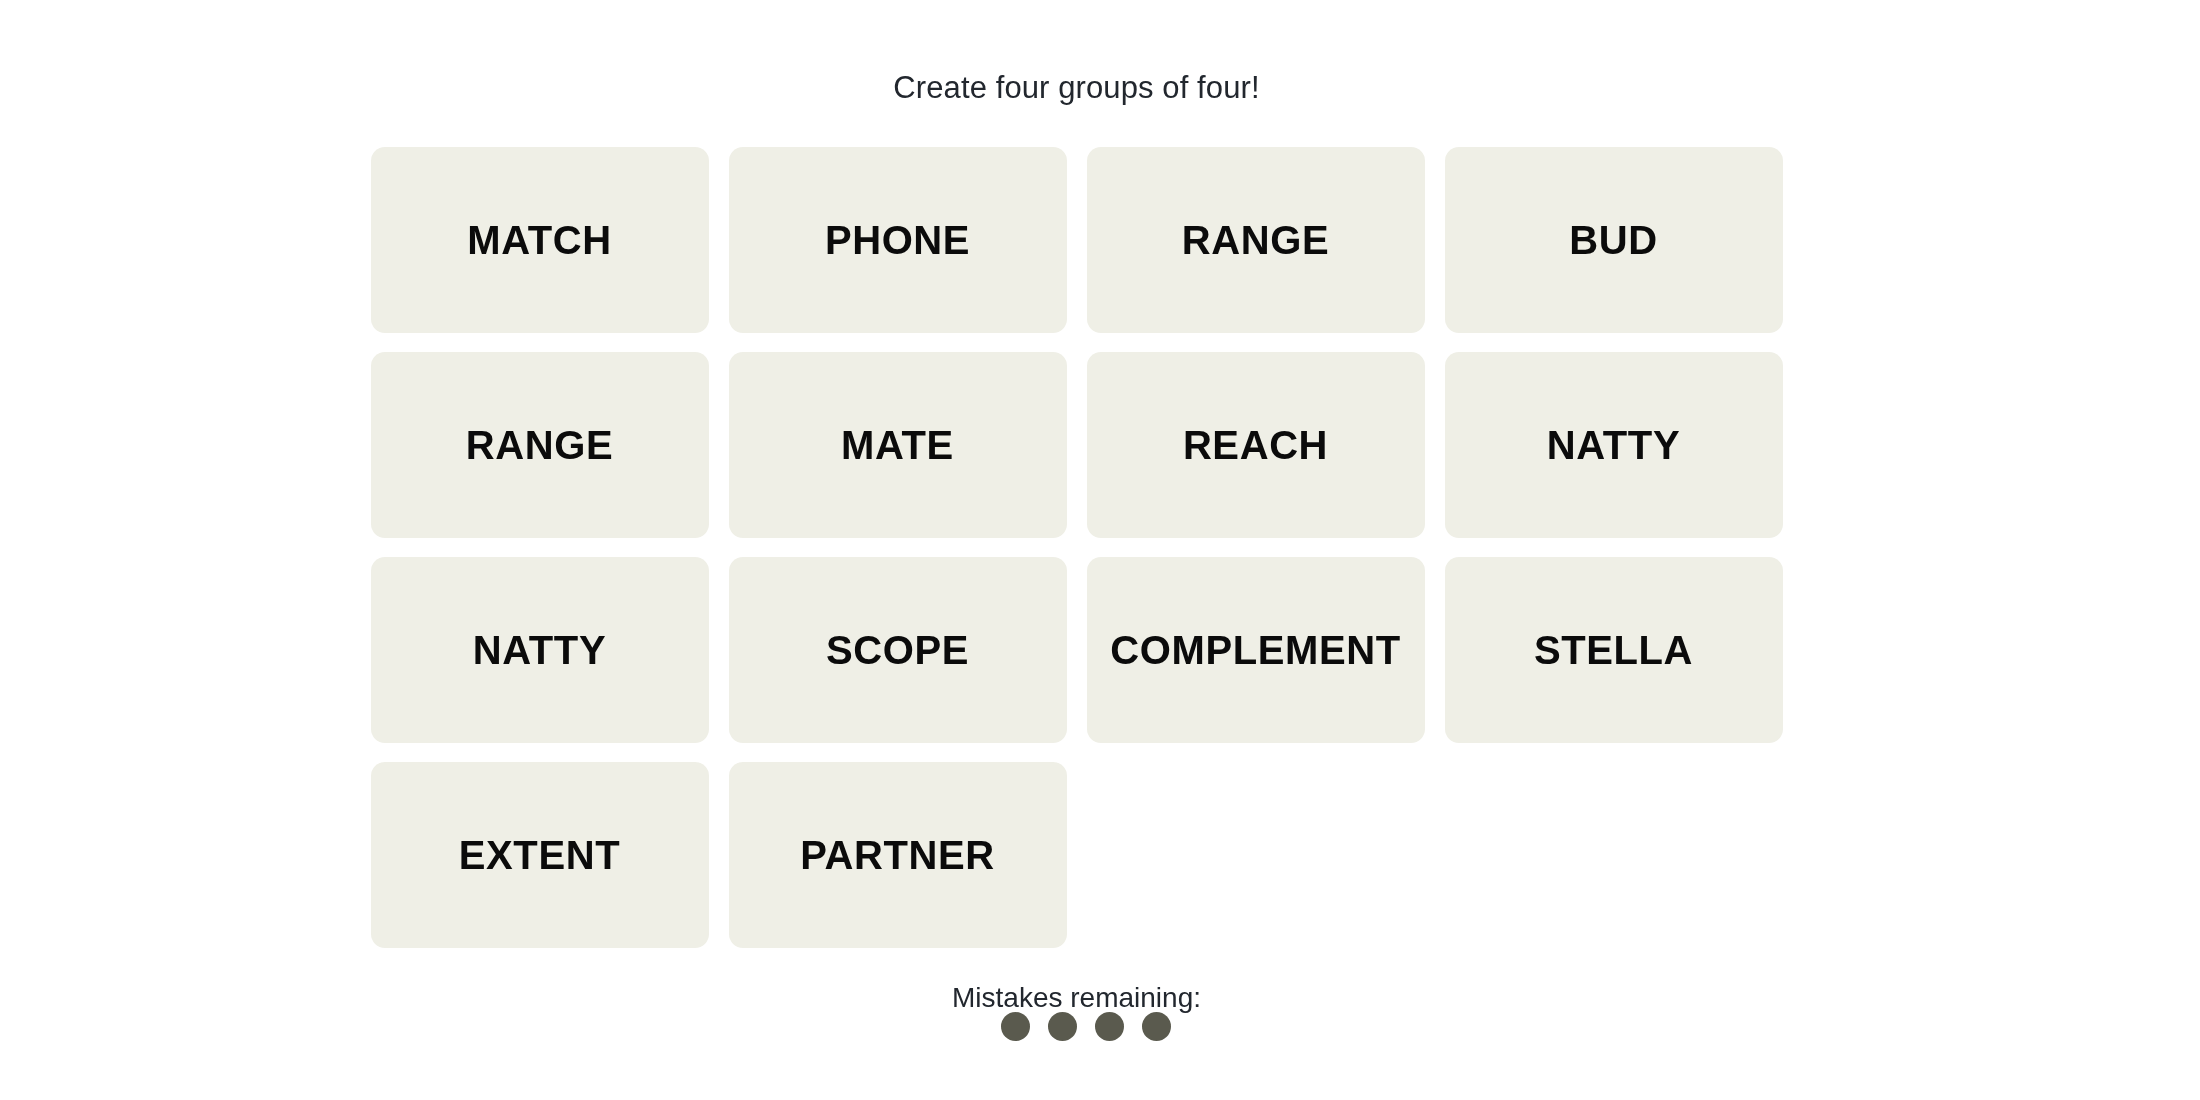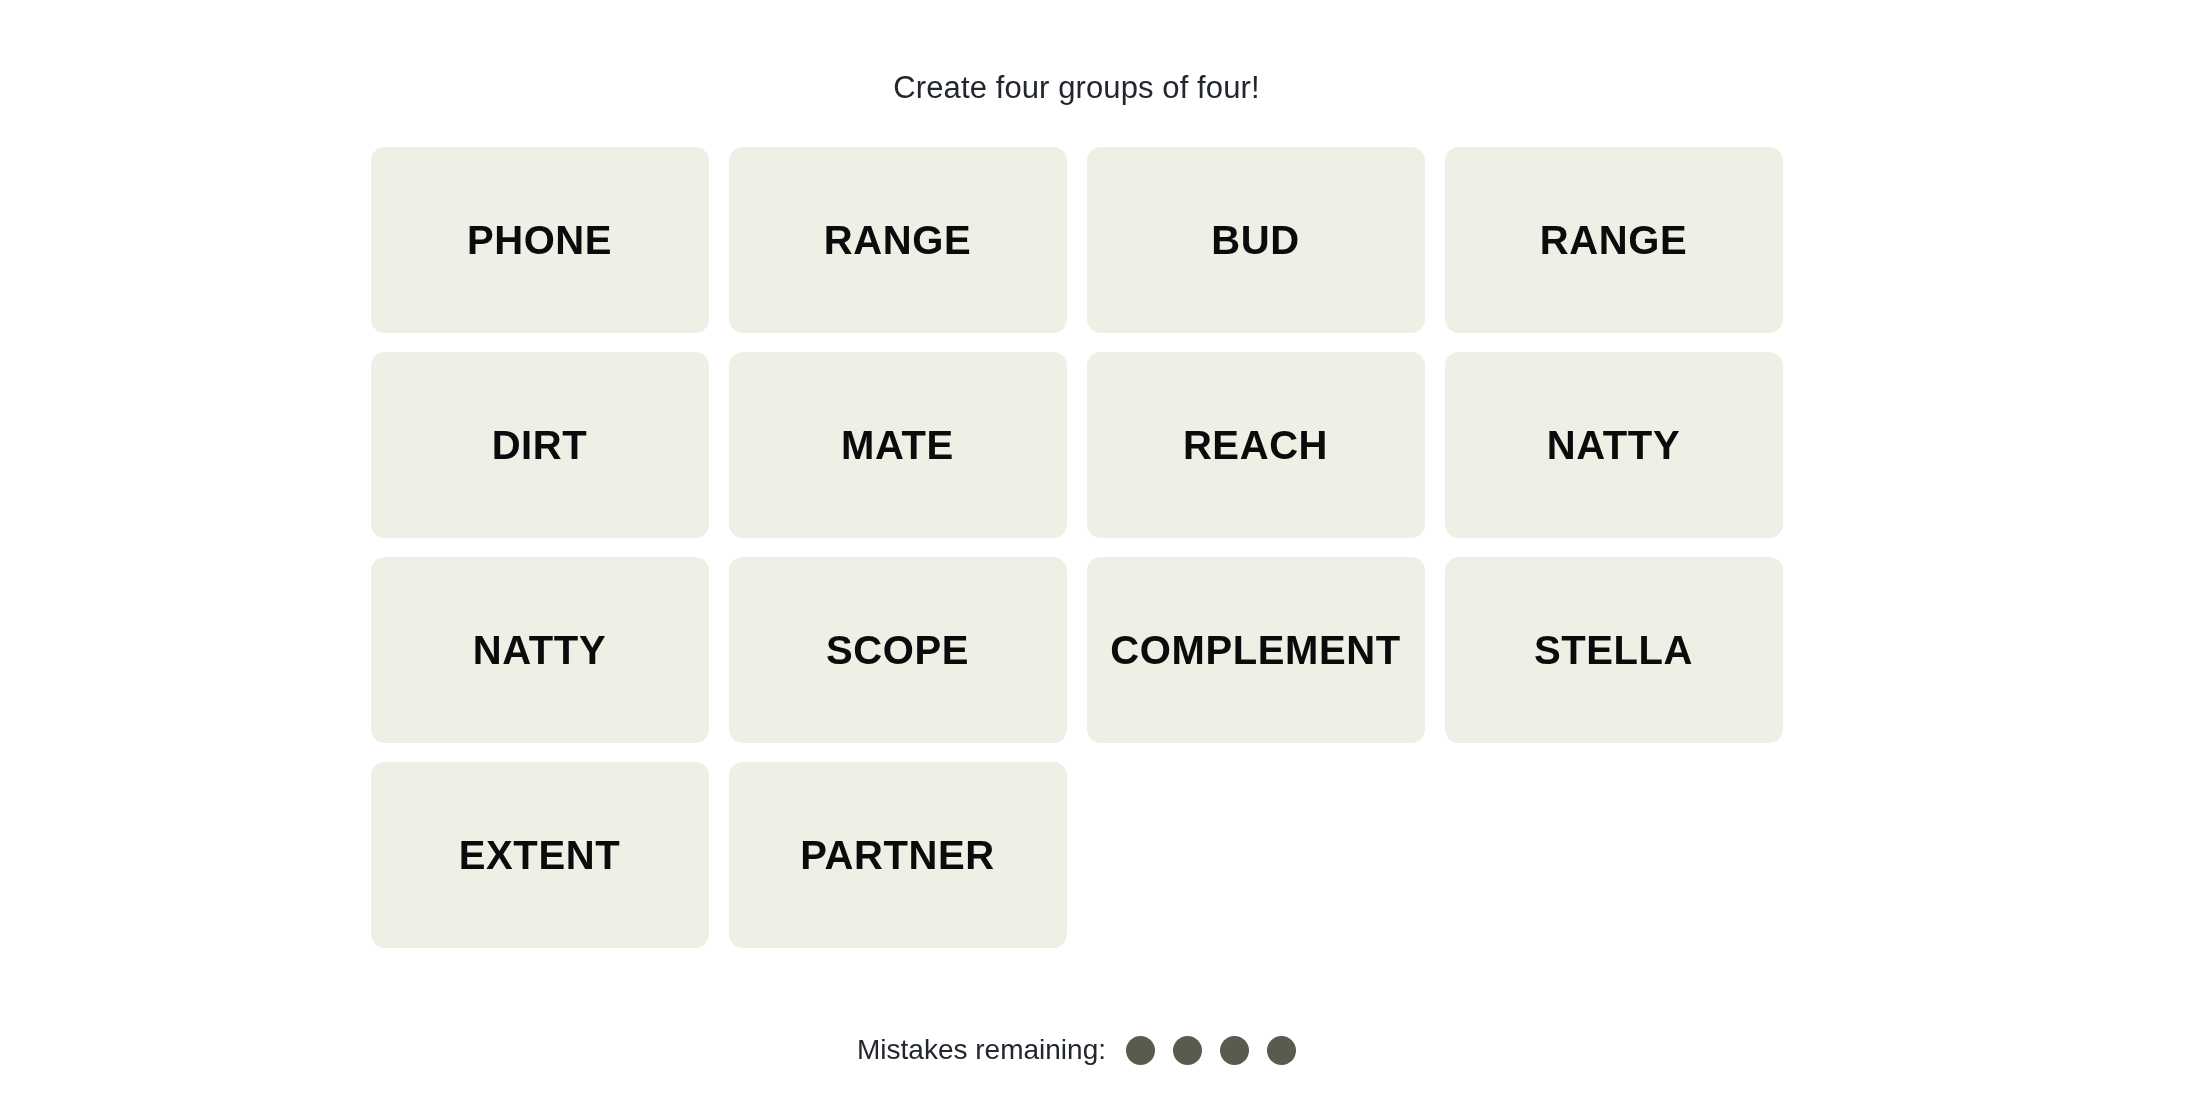--- a/index.html
+++ b/index.html
@@ -62,25 +62,26 @@
     font-weight: 700;
     font-size: 40px;
     color: #0b0b0b;
     letter-spacing: 0.6px;
     line-height: 1;
     text-align: center;
     white-space: nowrap;
   }
 
   .mistakes {
-    margin-top: 88px;
+    margin-top: 36px;
     display: flex;
-    align-items: flex-start;
+    align-items: center;
     justify-content: center;
     gap: 0;
+    flex-direction: column;
   }
 
   .mistakes-label {
     font-size: 28px;
     font-weight: 400;
     color: #22272e;
     line-height: 1;
     white-space: nowrap;
   }
 
@@ -102,34 +103,34 @@
 </head>
 <body>
 
 <div class="page">
 
   <div class="puzzle-title">Create four groups of four!</div>
 
   <div class="board">
 
     <div class="tile">
+      <span class="tile-label">MATCH</span>
+    </div>
+    <div class="tile">
       <span class="tile-label">PHONE</span>
     </div>
     <div class="tile">
       <span class="tile-label">RANGE</span>
     </div>
     <div class="tile">
       <span class="tile-label">BUD</span>
     </div>
 
     <div class="tile">
       <span class="tile-label">RANGE</span>
-    </div>
-    <div class="tile">
-      <span class="tile-label">DIRT</span>
     </div>
     <div class="tile">
       <span class="tile-label">MATE</span>
     </div>
 
     <div class="tile">
       <span class="tile-label">REACH</span>
     </div>
     <div class="tile">
       <span class="tile-label">NATTY</span>

